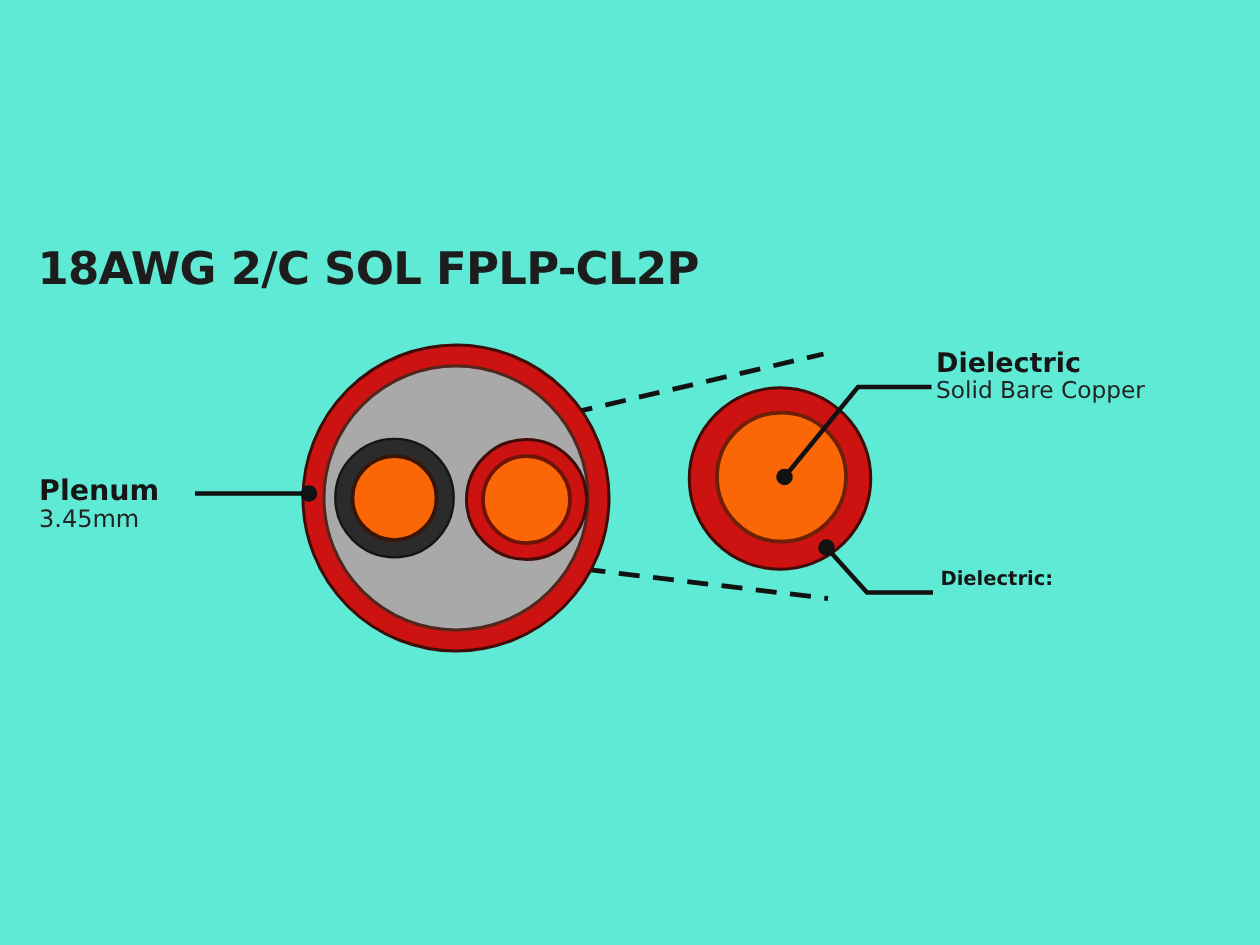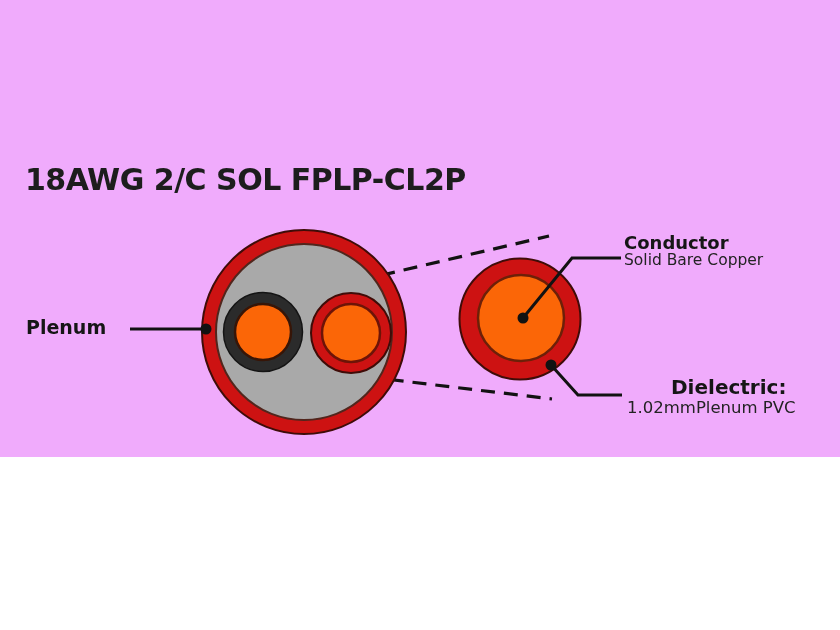--- a/index.html
+++ b/index.html
@@ -3,22 +3,22 @@
 <meta charset="utf-8">
 <style>
   html, body {
     margin: 0;
     padding: 0;
     background: #ffffff;
   }
   .canvas {
     position: relative;
     width: 840px;
-    height: 457px;
-    background: #f0abfc;
+    height: 630px;
+    background: #5eead4;
     overflow: hidden;
     font-family: "DejaVu Sans", "Liberation Sans", sans-serif;
     color: #1b1b1b;
   }
   .page-title {
     position: absolute;
     left: 25px;
     top: 162px;
     font-size: 30px;
     font-weight: 700;
@@ -44,21 +44,21 @@
   .callout .line {
     font-size: 16px;
     line-height: 16.5px;
     color: #232323;
   }
   .callout-jacket   { left: 26px;  top: 317px; }
   .callout-conductor{ left: 624px; top: 233px; }
   .callout-conductor .head { font-size: 18px; line-height: 20px; }
   .callout-conductor .line { font-size: 15.5px; line-height: 15.5px; }
   .callout-dielectric { left: 627px; top: 375px; }
-  .callout-dielectric .head { font-size: 20px; line-height: 24px; margin-left: 44px; }
+  .callout-dielectric .head { font-size: 13px; line-height: 24px; }
   .callout-dielectric .line { font-size: 16.5px; line-height: 17px; }
 </style>
 </head>
 <body>
 
 <div class="canvas">
 
   <div class="page-title">18AWG 2/C SOL FPLP-CL2P</div>
 
   <svg class="diagram-svg" width="840" height="630" viewBox="0 0 840 630">
@@ -87,25 +87,25 @@
 
     <polyline points="523,318 572,258 621,258" fill="none" stroke-width="3" stroke-linejoin="miter" stroke="#121212"></polyline>
     <circle cx="523" cy="318" r="5.5" fill="#121212"></circle>
 
     <polyline points="551,365 578,395 622,395" fill="none" stroke-width="3" stroke-linejoin="miter" stroke="#121212"></polyline>
     <circle cx="551" cy="365" r="5.5" fill="#121212"></circle>
   </svg>
 
   <div class="callout callout-jacket">
     <div class="head">Plenum</div>
+    <div class="line">3.45mm</div>
   </div>
 
   <div class="callout callout-conductor">
-    <div class="head">Conductor</div>
+    <div class="head">Dielectric</div>
     <div class="line">Solid Bare Copper</div>
   </div>
 
   <div class="callout callout-dielectric">
     <div class="head">Dielectric:</div>
-    <div class="line">1.02mmPlenum PVC</div>
   </div>
 
 </div>
 
 </body></html>

